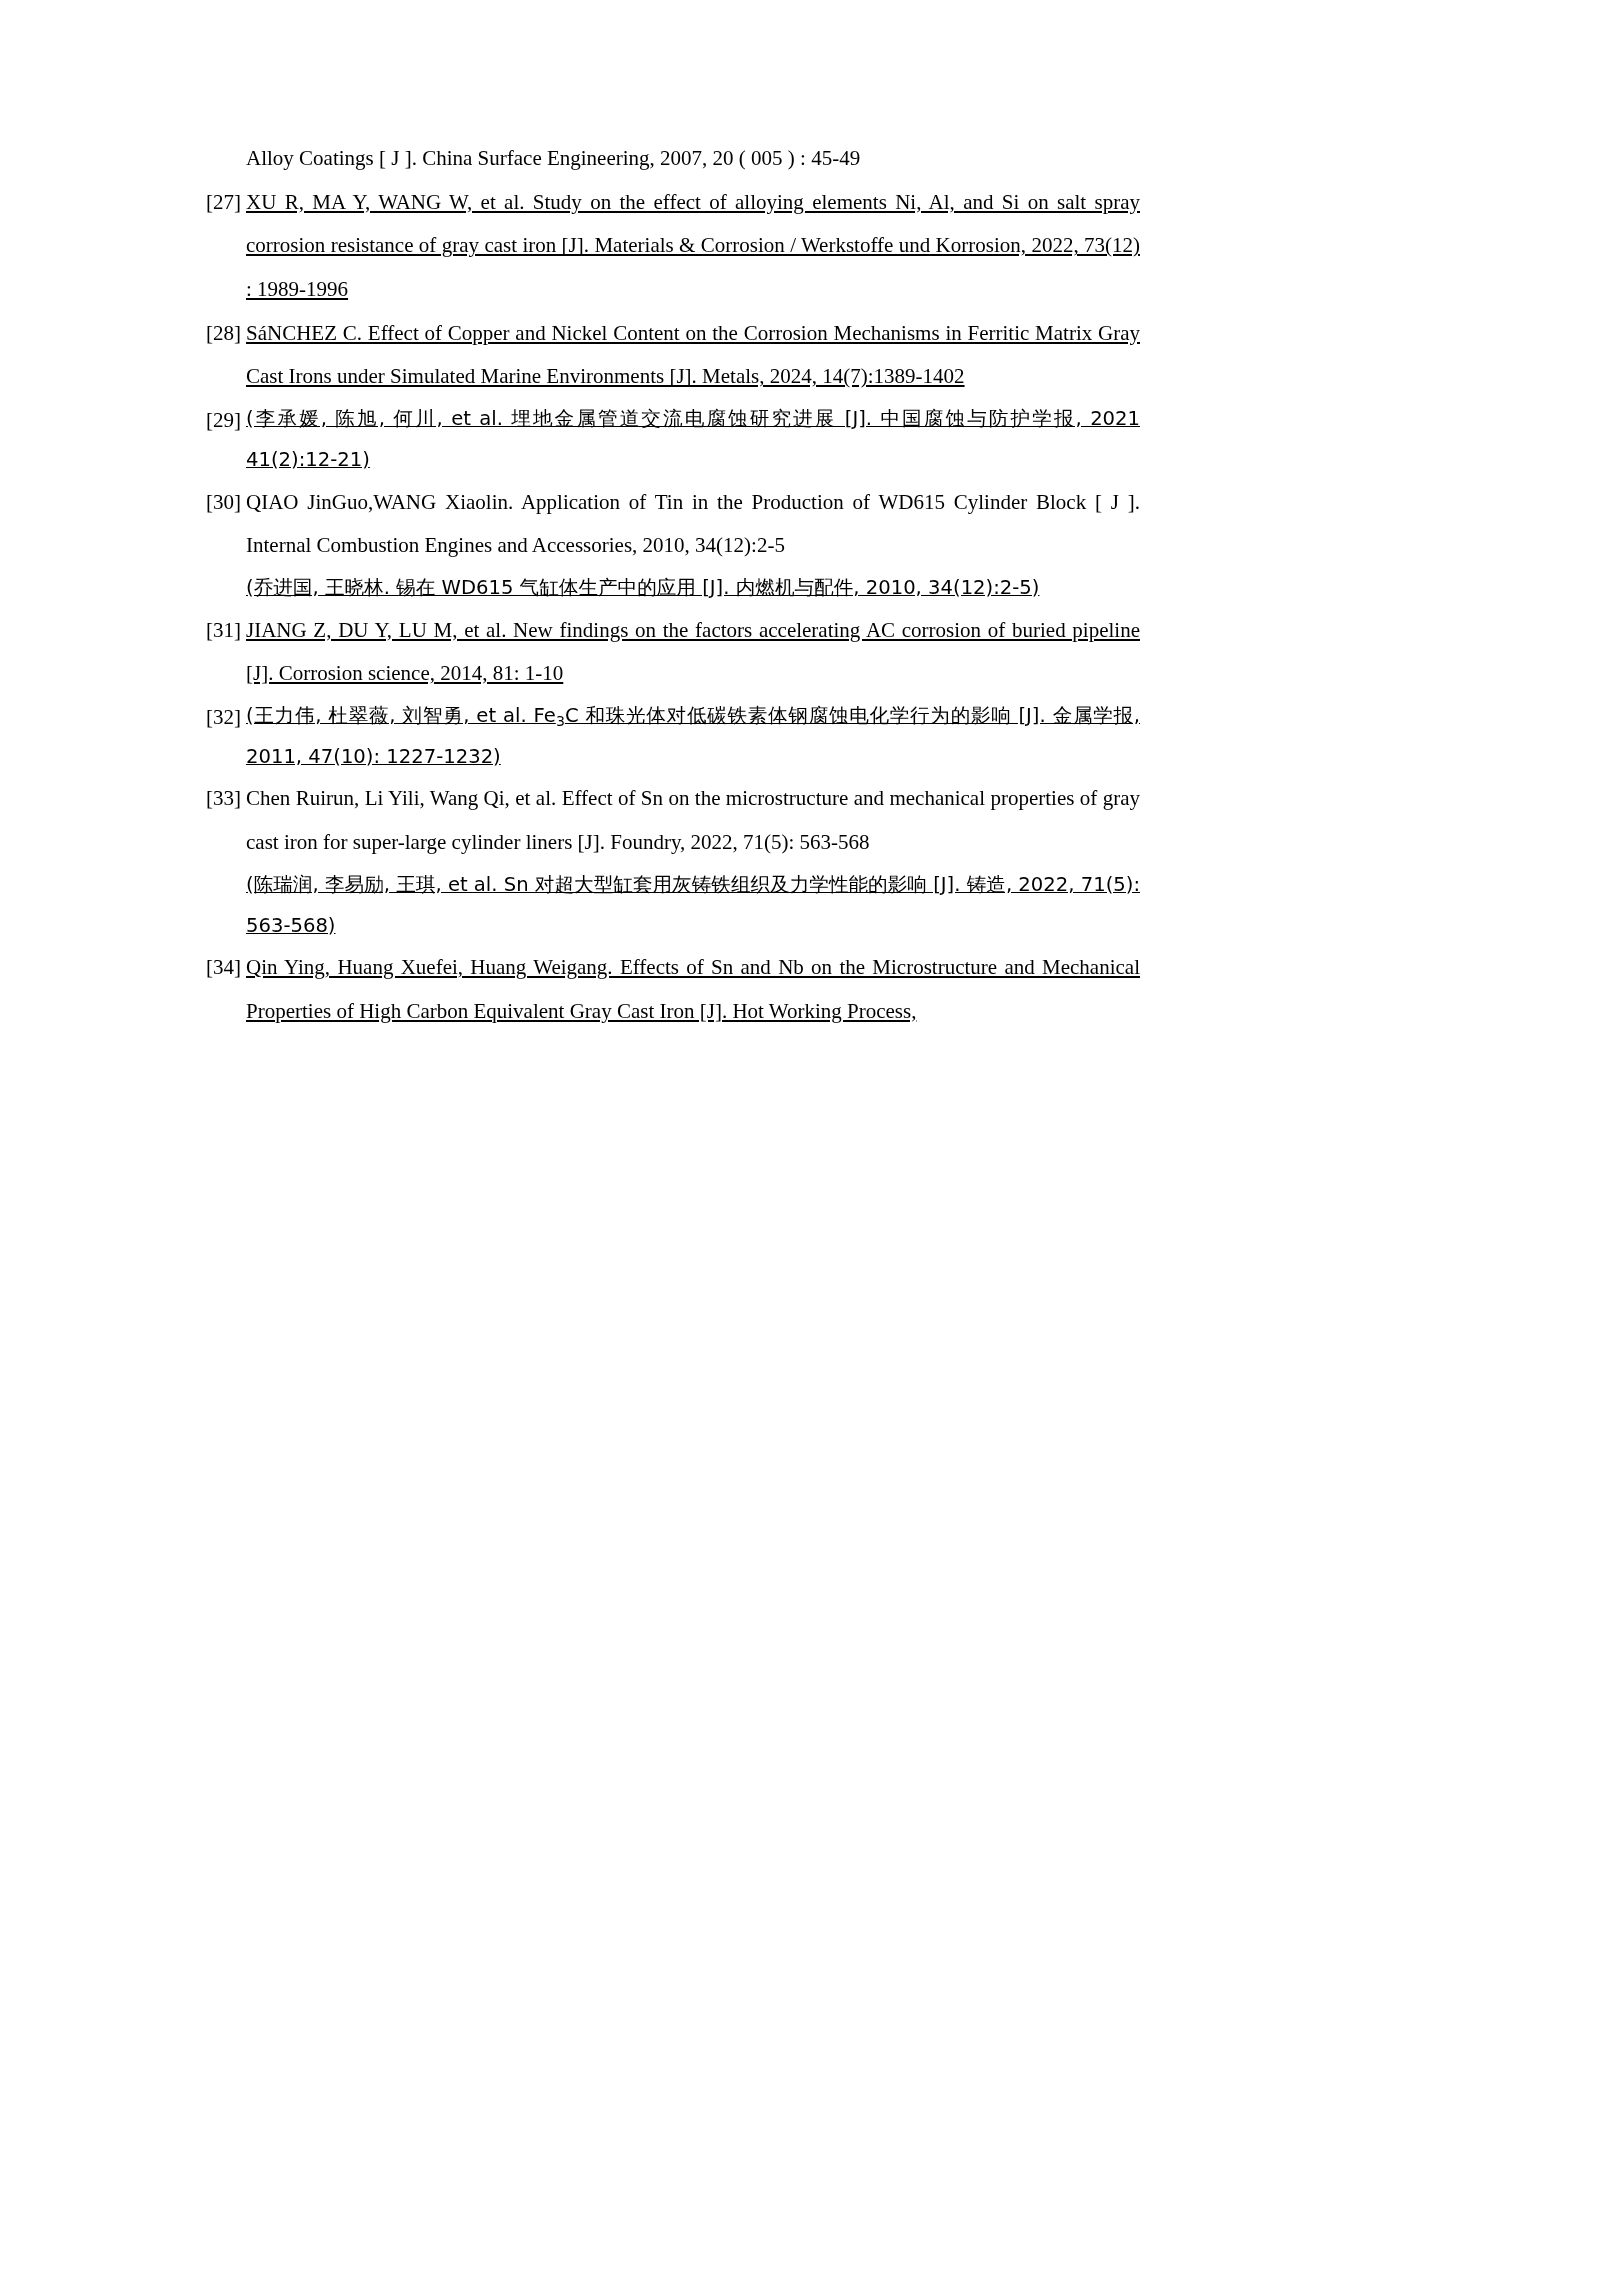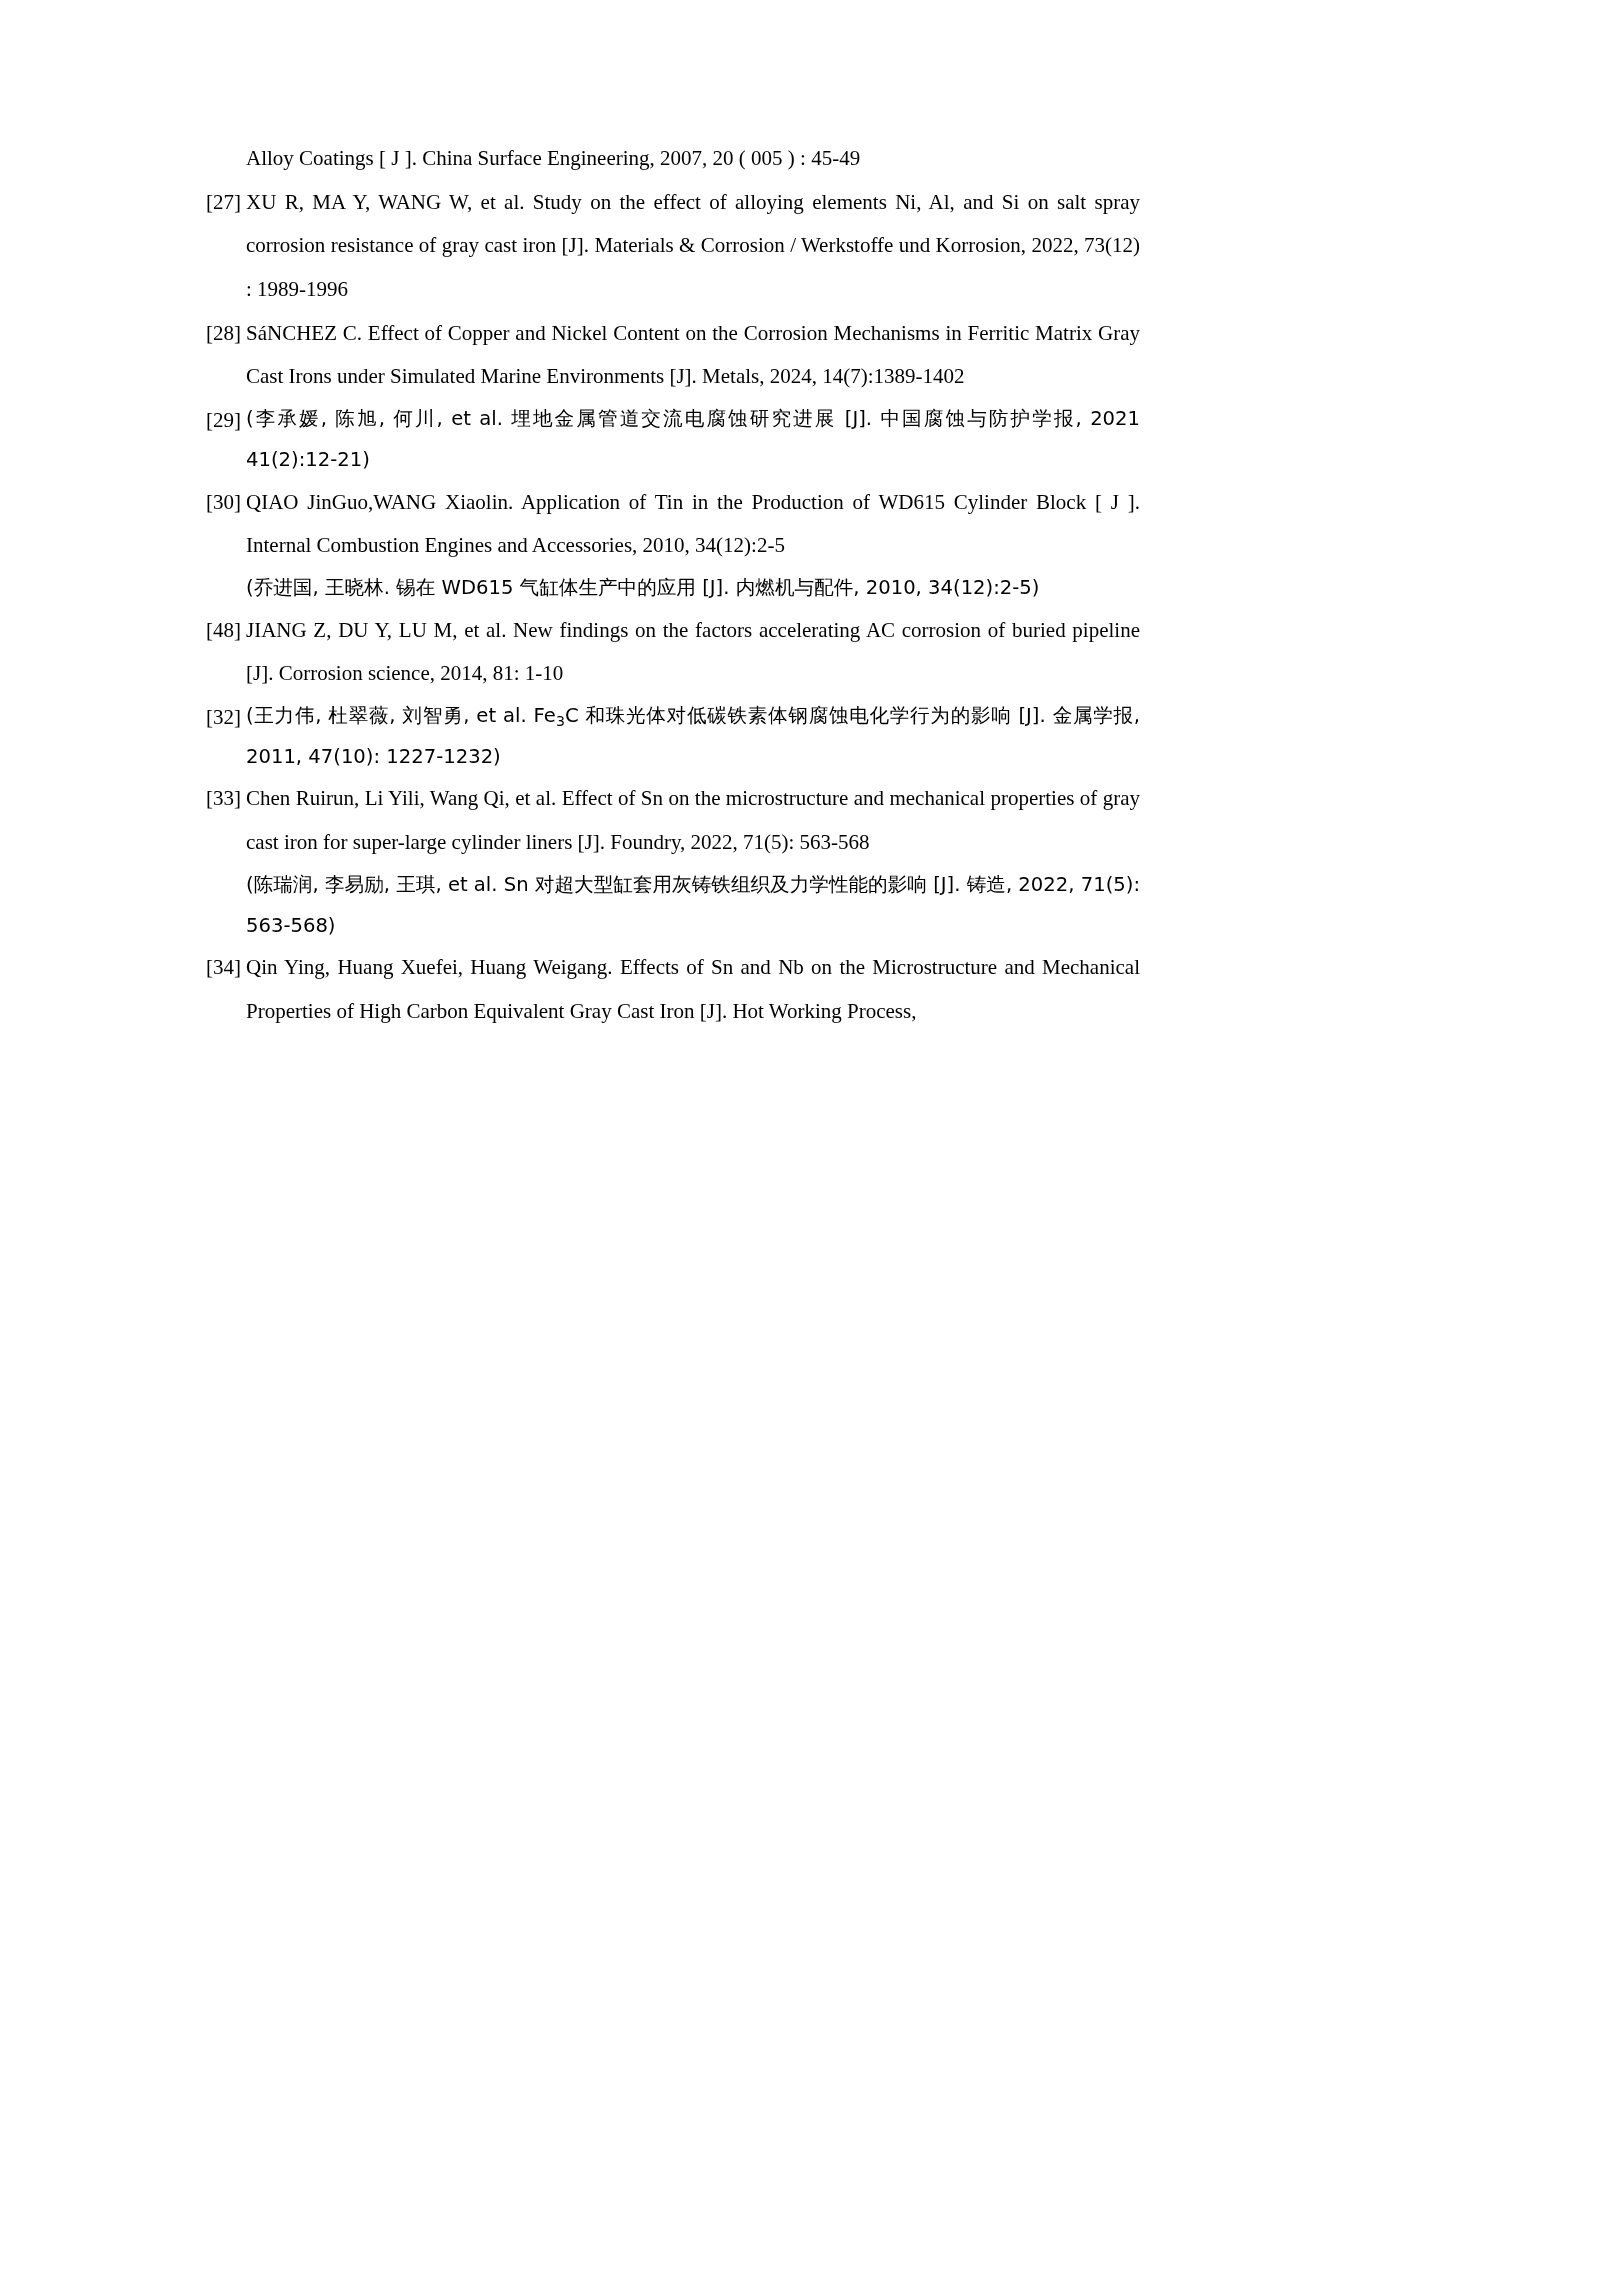--- a/index.html
+++ b/index.html
@@ -50,20 +50,21 @@
     line-height: 2.08;
     text-align: justify;
     text-justify: inter-word;
   }
   .body p {
     margin: 0;
   }
   
   .body p:last-child {
     text-align: justify;
+    text-decoration: underline;
   }
   .cjk {
     font-family: "DejaVu Sans", "Liberation Sans", sans-serif;
     font-size: 19.6px;
   }
   sub {
     font-size: 0.72em;
     vertical-align: baseline;
     position: relative;
     top: 0.26em;
@@ -100,21 +101,21 @@
 
     <div class="entry">
       <div class="marker">[30]</div>
       <div class="body">
         <p>QIAO JinGuo,WANG Xiaolin. Application of Tin in the Production of WD615 Cylinder Block [ J ]. Internal Combustion Engines and Accessories, 2010, 34(12):2-5</p>
         <p class="cjk">(乔进国, 王晓林. 锡在 WD615 气缸体生产中的应用 [J]. 内燃机与配件, 2010, 34(12):2-5)</p>
       </div>
     </div>
 
     <div class="entry">
-      <div class="marker">[48]</div>
+      <div class="marker">[31]</div>
       <div class="body">
         <p>JIANG Z, DU Y, LU M, et al. New findings on the factors accelerating AC corrosion of buried pipeline [J]. Corrosion science, 2014, 81: 1-10</p>
       </div>
     </div>
 
     <div class="entry">
       <div class="marker">[32]</div>
       <div class="body">
         <p class="cjk">(王力伟, 杜翠薇, 刘智勇, et al. Fe<sub>3</sub>C 和珠光体对低碳铁素体钢腐蚀电化学行为的影响 [J]. 金属学报, 2011, 47(10): 1227-1232)</p>
       </div>

